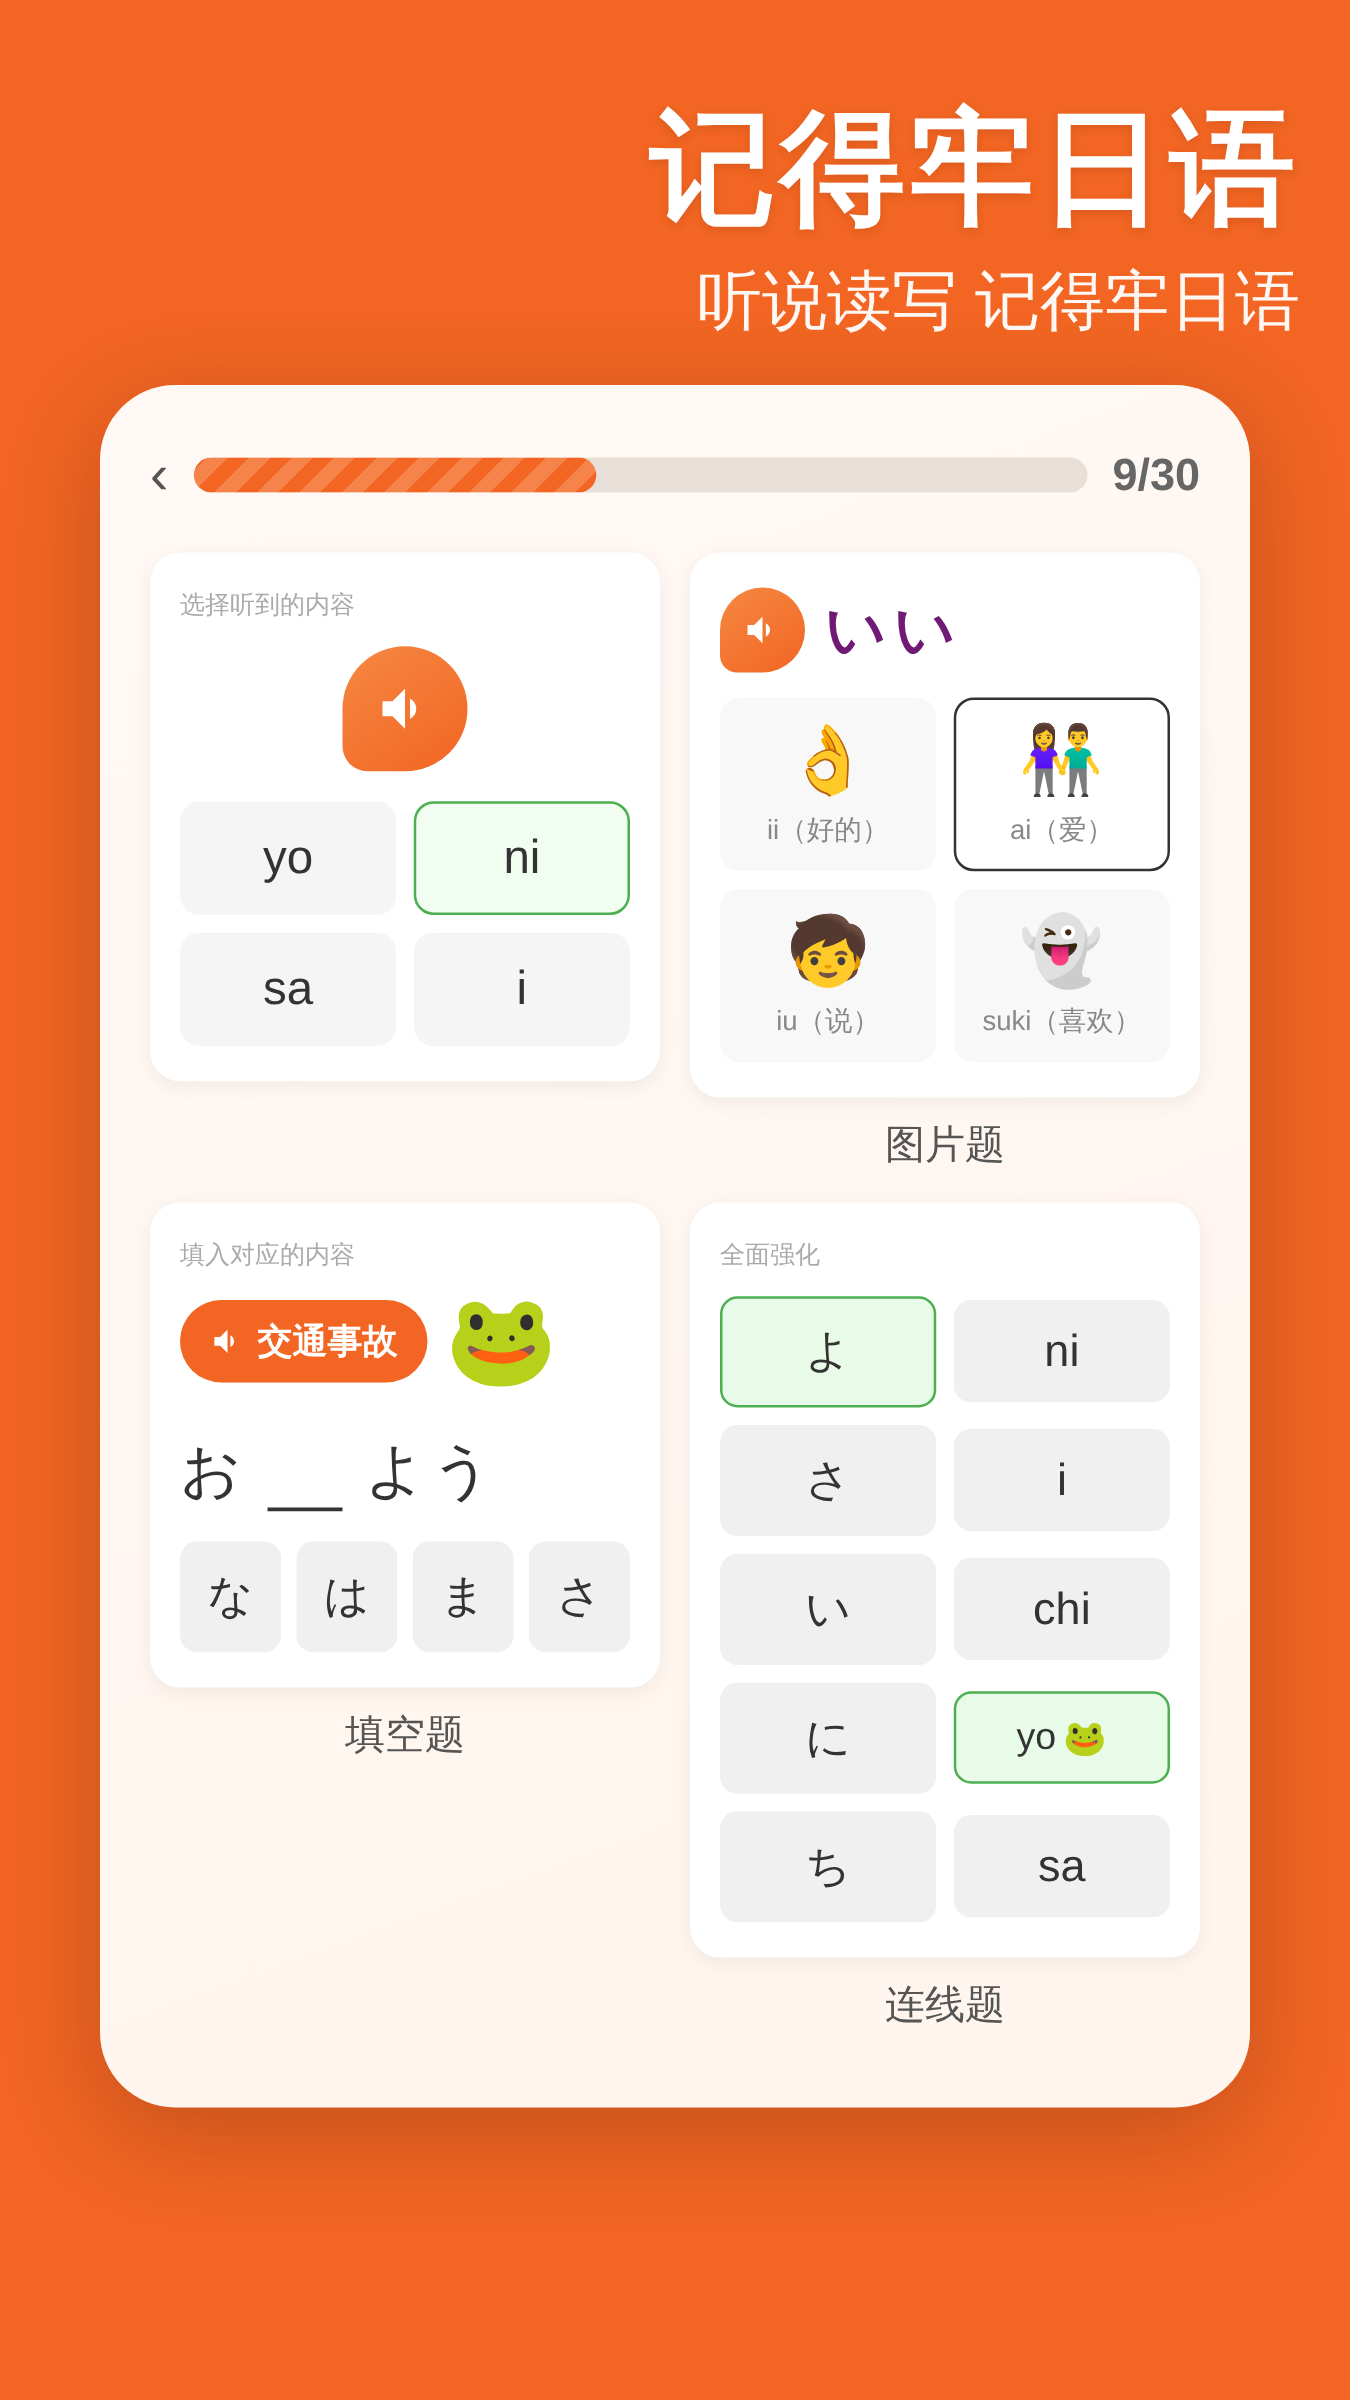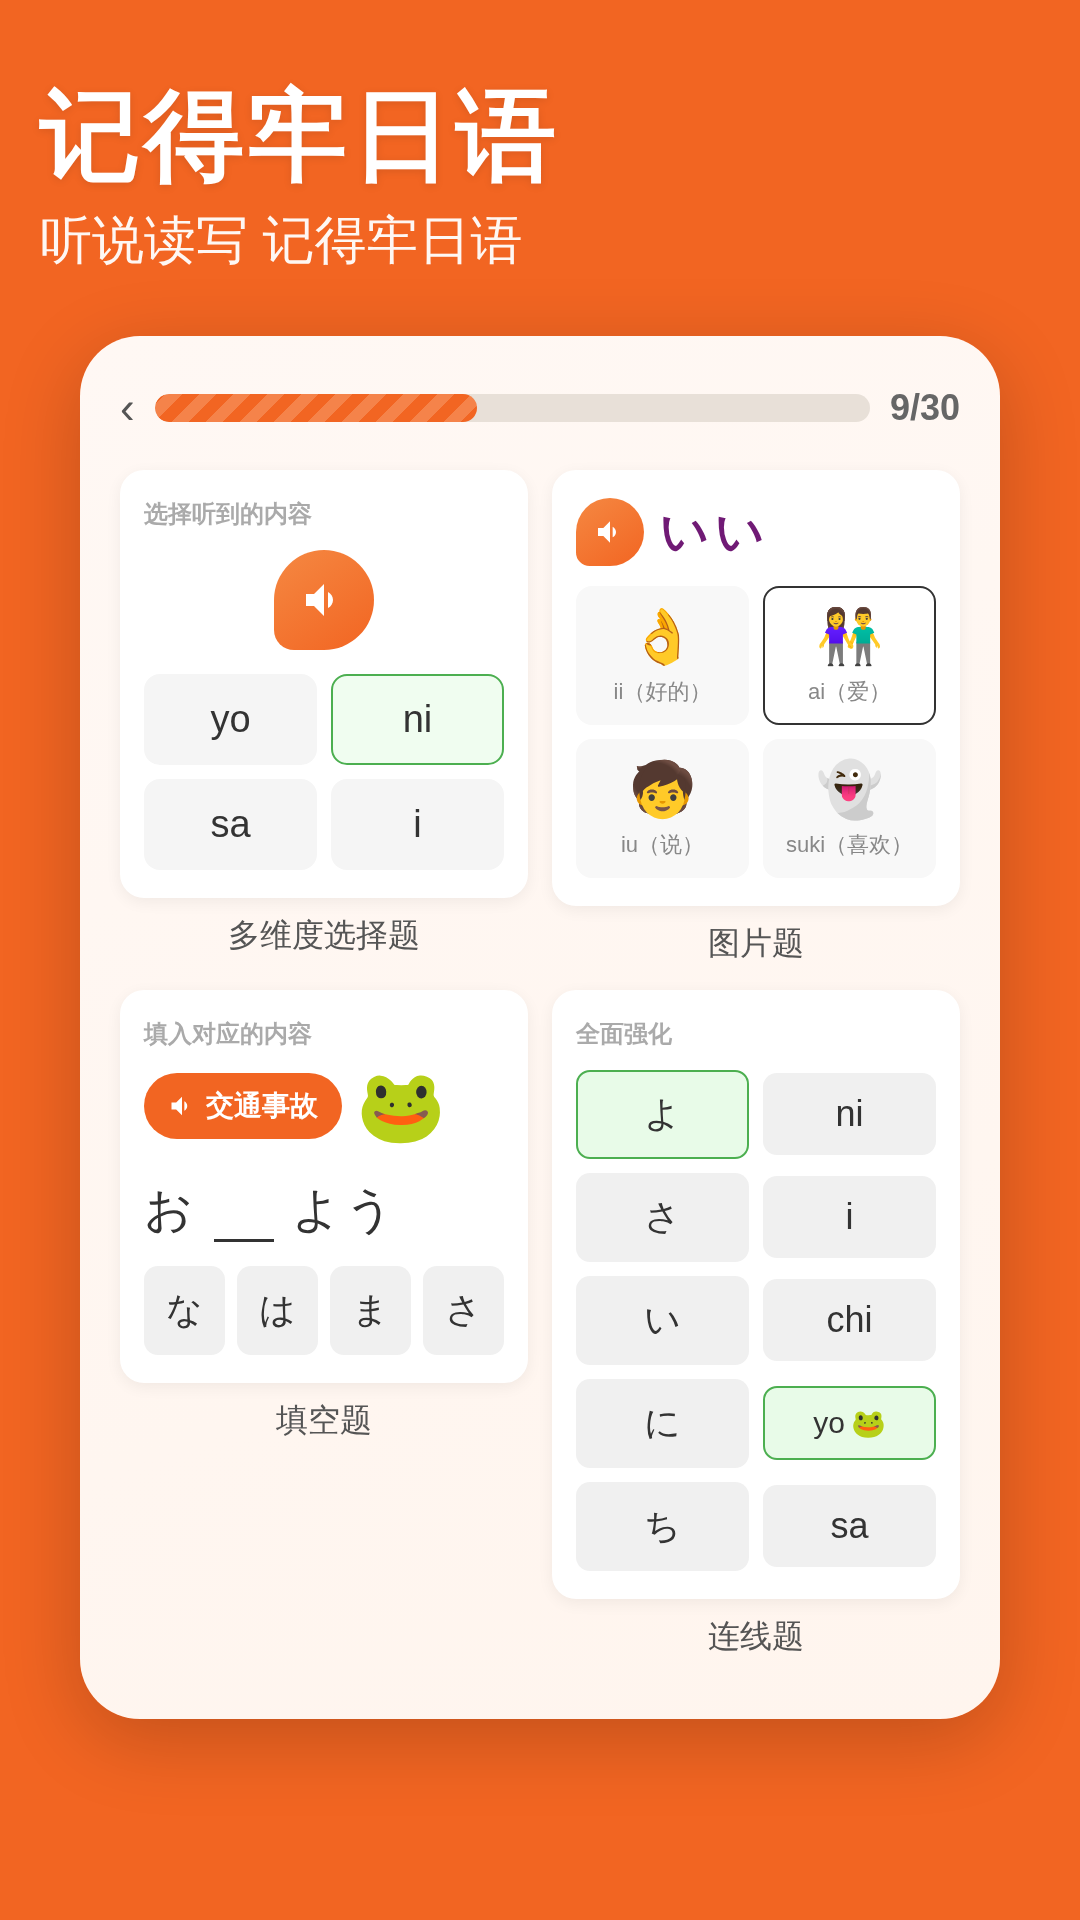--- a/index.html
+++ b/index.html
@@ -6,22 +6,22 @@
     body {
       width: 1080px;
       height: 1920px;
       background: #f26522;
       font-family: -apple-system, 'PingFang SC', 'Hiragino Sans GB', sans-serif;
       overflow: hidden;
       position: relative;
     }
 
     .header {
-      text-align: left;
-      padding: 80px 40px 60px;
+      text-align: right;
+      padding: 80px 40px 32px;
       color: white;
     }
     .header-title {
       font-size: 100px;
       font-weight: 900;
       letter-spacing: 4px;
       line-height: 1.1;
       text-shadow: 0 2px 8px rgba(0,0,0,0.1);
     }
     .header-subtitle {
@@ -87,24 +87,23 @@
     }
 
     .card {
       background: white;
       border-radius: 24px;
       padding: 28px 24px;
       box-shadow: 0 4px 16px rgba(0,0,0,0.06);
     }
 
     .card-label {
-      font-size: 24px;
+      font-size: 20px;
       color: #aaa;
       margin-bottom: 20px;
-      font-weight: bold;
     }
 
     
     .audio-icon-large {
       width: 100px;
       height: 100px;
       background: linear-gradient(145deg, #f58842, #f26522);
       border-radius: 50% 50% 50% 20%;
       display: flex;
       align-items: center;
@@ -308,21 +307,20 @@
               <path d="M3 9v6h4l5 5V4L7 9H3zm13.5 3c0-1.77-1.02-3.29-2.5-4.03v8.05c1.48-.73 2.5-2.25 2.5-4.02z"></path>
             </svg>
         </div>
         <div class="choice-grid">
           <div class="choice-btn">yo</div>
           <div class="choice-btn selected">ni</div>
           <div class="choice-btn">sa</div>
           <div class="choice-btn">i</div>
         </div>
       </div>
-      <div class="card-type-label">多维度选择题</div>
     </div>
 
     <div>
       <div class="card">
         <div class="audio-row">
           <div class="audio-icon-small">
             <svg viewBox="0 0 24 24">
                 <path d="M3 9v6h4l5 5V4L7 9H3zm13.5 3c0-1.77-1.02-3.29-2.5-4.03v8.05c1.48-.73 2.5-2.25 2.5-4.02z"></path>
               </svg>
           </div>

